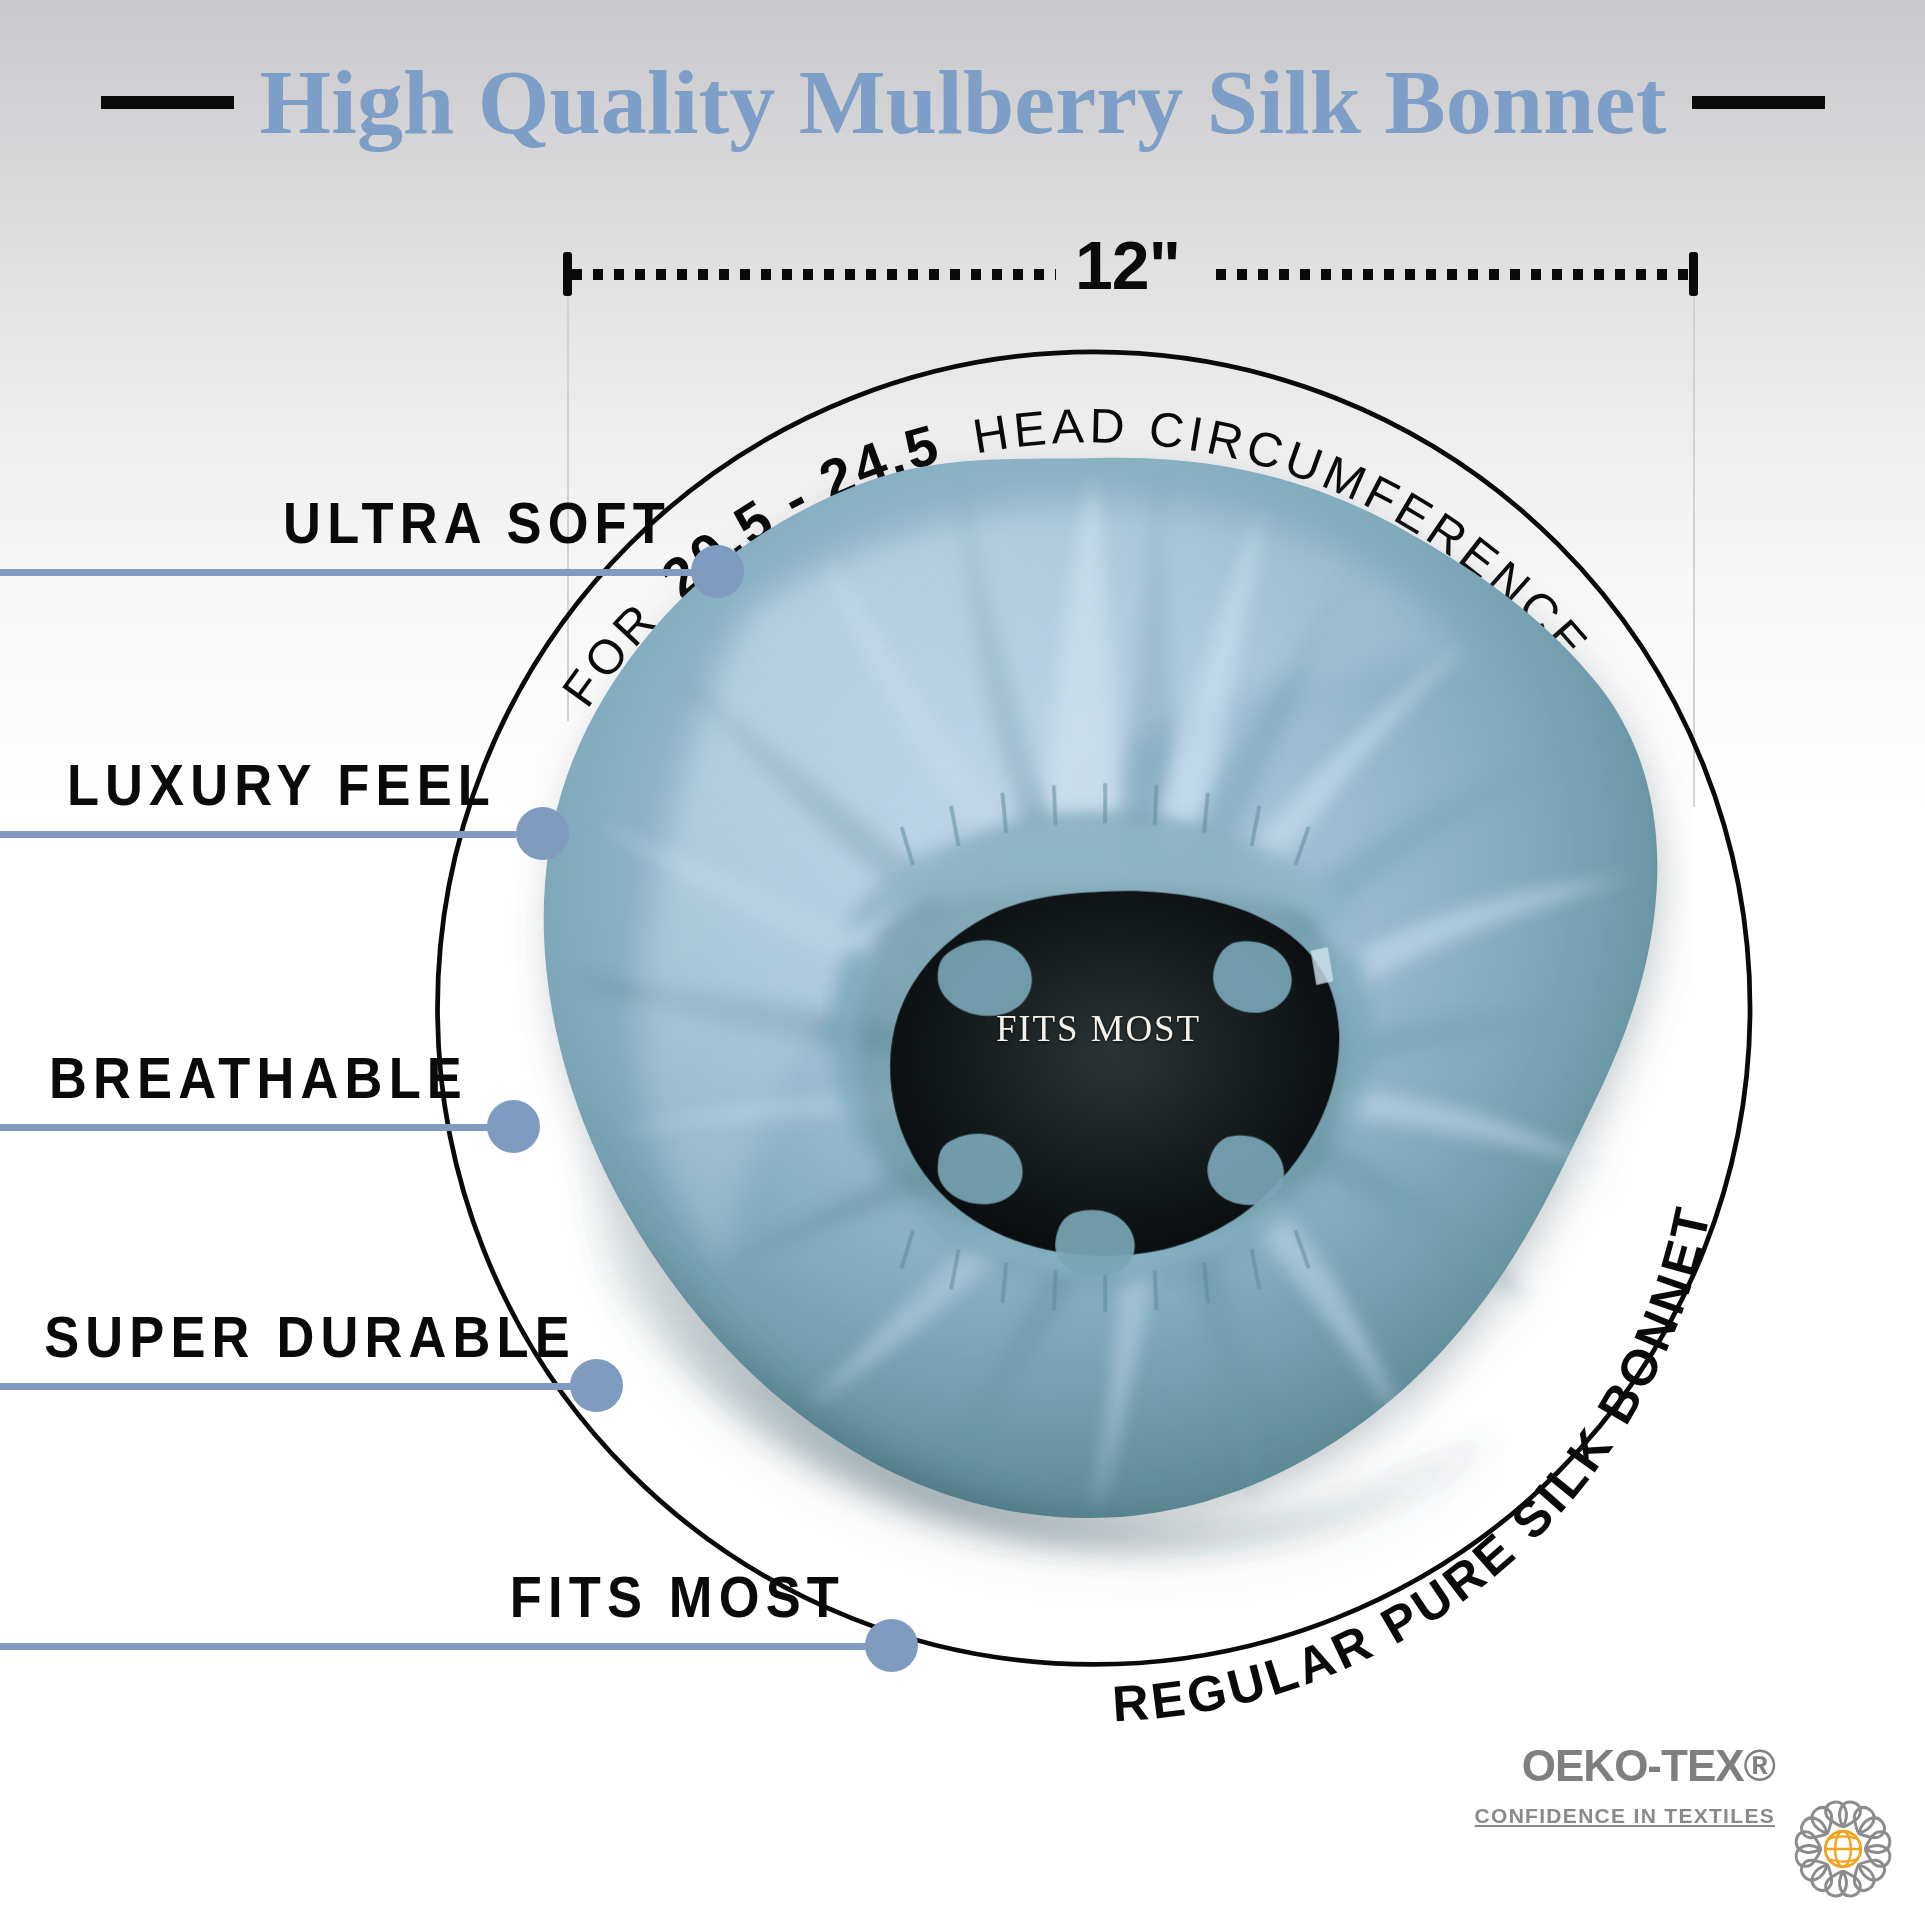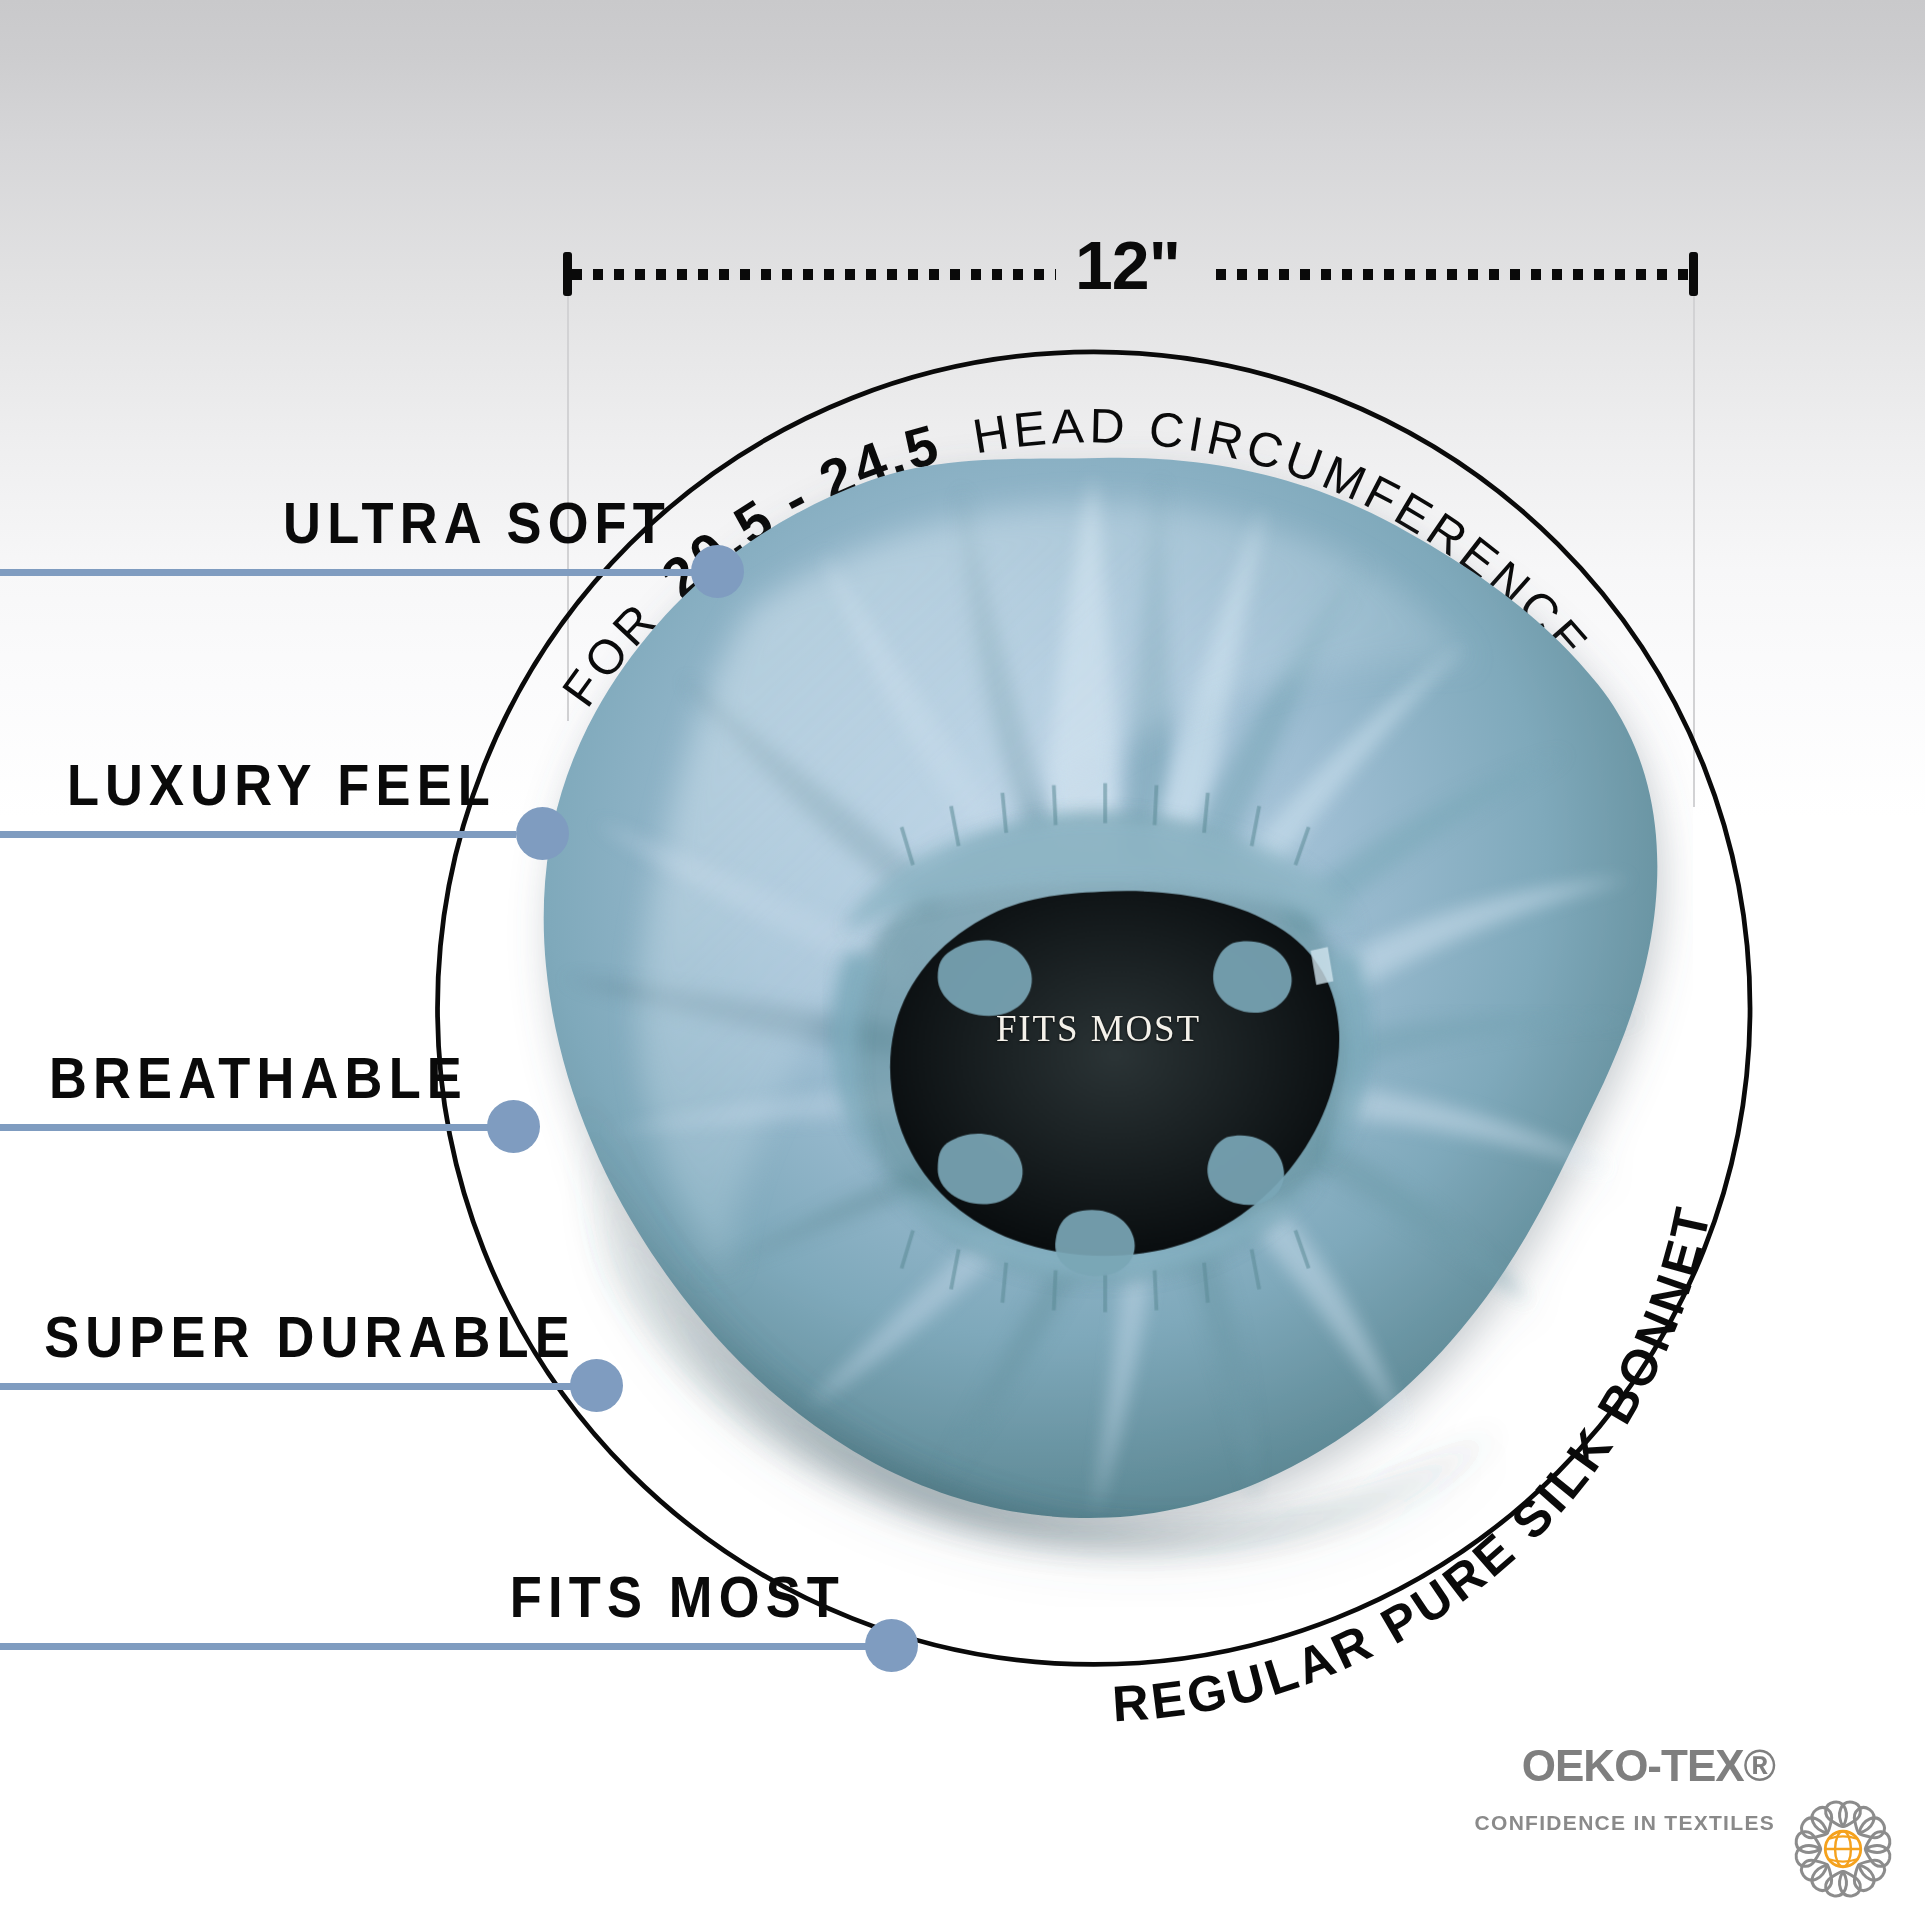--- a/index.html
+++ b/index.html
@@ -105,33 +105,38 @@
     position:absolute; right:27px; bottom:17px;
     width:447px; height:166px;
   }
   #oeko-text{ position:absolute; left:0; top:0; width:323px; text-align:right;}
   #oeko-title{
     font-size:44px; font-weight:700; color:#7f7f7f;
     letter-spacing:-1px; line-height:1.05; white-space:nowrap;
   }
   #oeko-sub{
     font-size:21px; font-weight:700; color:#8a8a8a;
-    letter-spacing:1.3px; margin-top:22px; white-space:nowrap;
+    letter-spacing:1.3px; margin-top:15px; white-space:nowrap;text-decoration:underline;
   }
   #oeko-std{
     font-size:46px; font-weight:700; color:#f5a21e;
     letter-spacing:-0.5px; margin-top:5.7px; white-space:nowrap;
   }
   #oeko-mark{ position:absolute; right:0px; bottom:3.8px; width:112px; height:112px;}
 </style>
 </head>
 <body>
 
 <div id="canvas">
 
+  <div id="header">
+    <div class="hdr-dash left"></div>
+    <div id="page-title">High Quality Mulberry Silk Bonnet</div>
+    <div class="hdr-dash right"></div>
+  </div>
 
   <div id="dim-group">
     <div class="guide" style="left:567px; top:274px; height:447px;"></div>
     <div class="guide" style="left:1693px; top:274px; height:533px;"></div>
 
     <div class="tick" style="left:563px; top:252px;"></div>
     <div class="tick" style="left:1689px; top:252px;"></div>
 
     <div class="dimdots" style="left:572px; top:269px; width:484px;"></div>
     <div class="dimdots" style="left:1216px; top:269px; width:474px;"></div>

